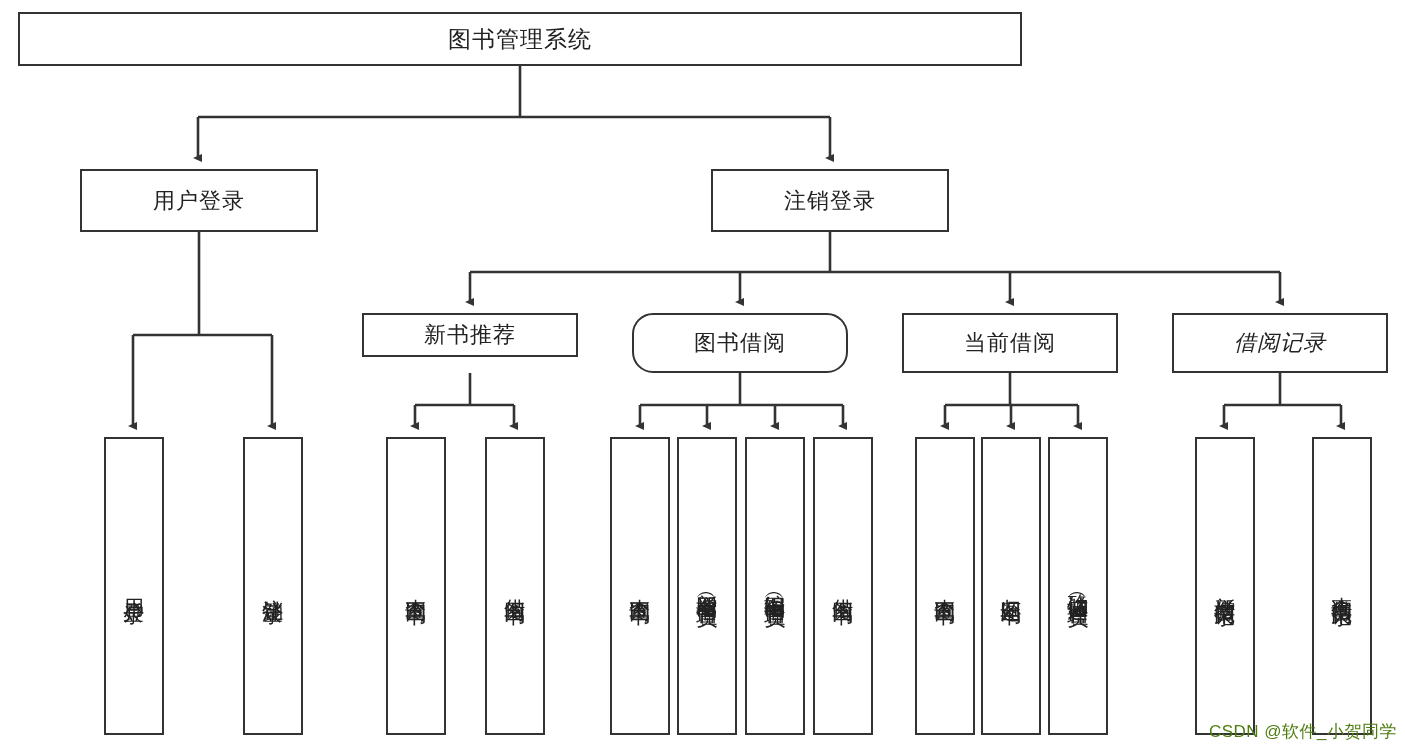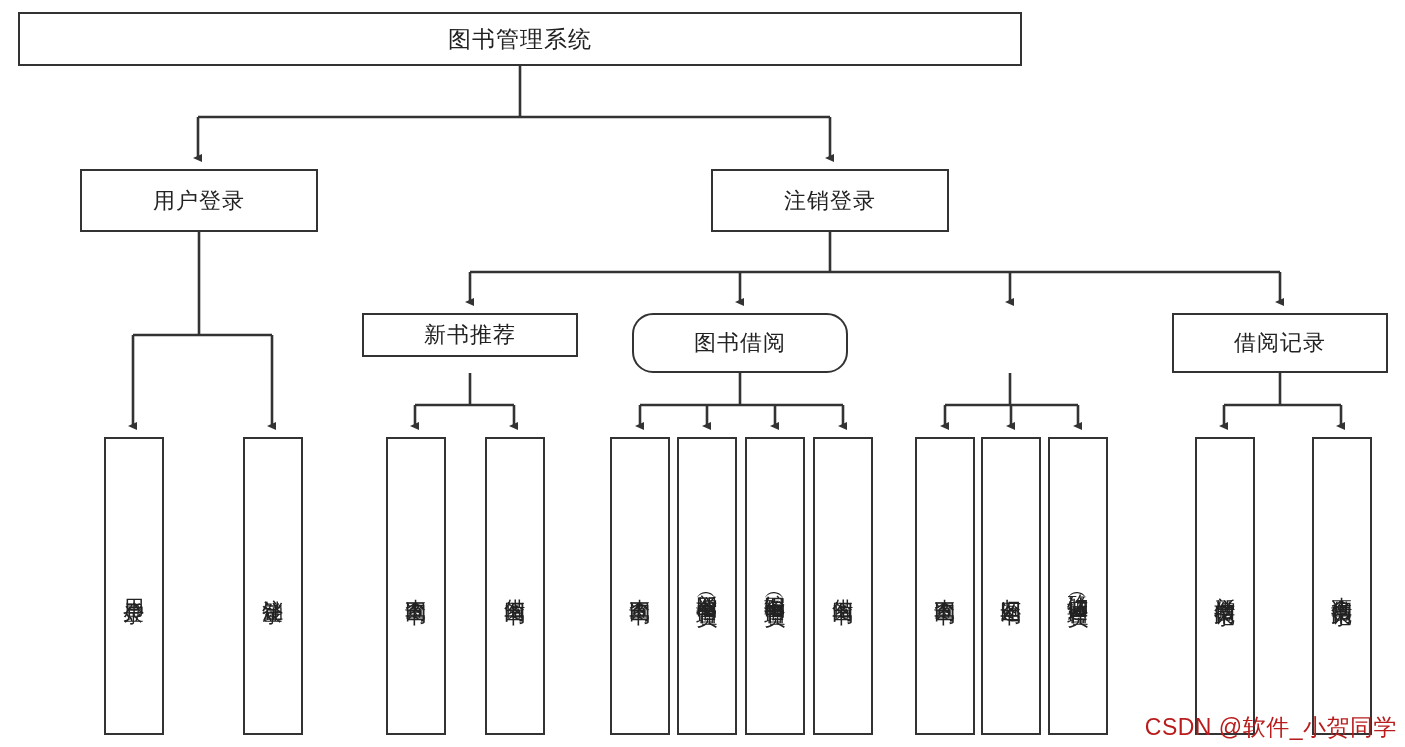--- a/index.html
+++ b/index.html
@@ -51,22 +51,22 @@
   .node.v .vtxt{
     writing-mode:vertical-rl;
     text-orientation:upright;
     display:block;
     letter-spacing:2px;
   }
   .watermark{
     position:absolute;
     right:8px;
     bottom:4px;
-    font-size:23px;
-    color:#b91c1c;
+    font-size:17px;
+    color:#4d7c0f;
     letter-spacing:0.5px;
     z-index:5;
     white-space:nowrap;
   }
 </style>
 </head>
 <body>
 
 <div id="canvas">
 
@@ -136,22 +136,25 @@
   </div>
 
   <div class="node h" style="left:362px;top:313px;width:216px;height:44px;">
     <span>新书推荐</span>
   </div>
 
   <div class="node h" style="left:632px;top:313px;width:216px;height:60px;border-radius:21px;">
     <span>图书借阅</span>
   </div>
 
-
-  <div class="node h" style="left:1172px;top:313px;width:216px;height:60px;">
+  <div class="node h" style="left:902px;top:313px;width:216px;height:60px;">
+    <span>当前借阅</span>
+  </div>
+
+  <div class="node h" style="left:1172px;top:313px;width:216px;height:60px;font-style:italic;">
     <span>借阅记录</span>
   </div>
 
   <div class="node v" style="left:104px;top:437px;width:60px;height:298px;">
     <span class="vtxt">用户登录</span>
   </div>
 
   <div class="node v" style="left:243px;top:437px;width:60px;height:298px;">
     <span class="vtxt">注销登录</span>
   </div>

